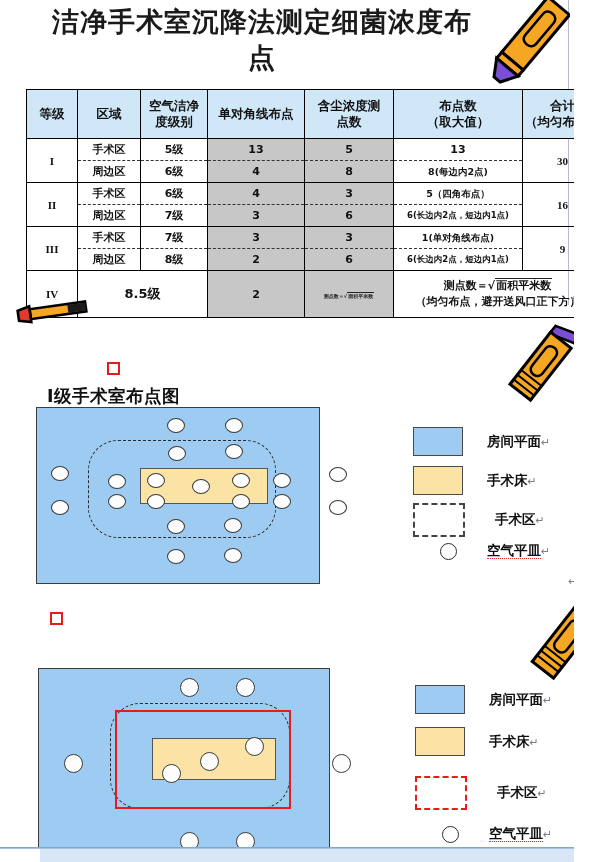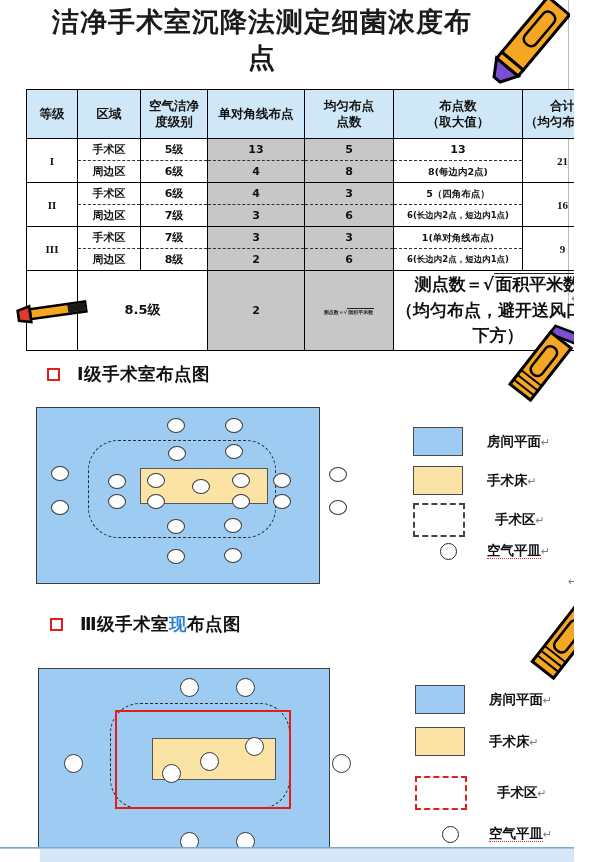--- a/index.html
+++ b/index.html
@@ -71,30 +71,30 @@
   .cellsplit{padding:0 !important;}
   .cellsplit .dsplit{padding:0 2px;}
   .small{font-size:9.5px;font-weight:700;}
   .smaller{font-size:8.5px;font-weight:700;}
   .tiny-formula{
     font-size:5px;font-weight:700;transform:scale(1);display:inline-block;
     color:#222;
   }
   .sqrt{border-top:1px solid #222;padding:0 1px;}
   .rowIV td{height:44px;}
-  .formula-big{font-size:17px;line-height:1.5;}
+  .formula-big{font-size:11px;line-height:1.5;}
 
   
   .sec-title{
     position:absolute;
     font-family:"DejaVu Sans","Liberation Sans",sans-serif;
     font-size:22px;font-weight:700;color:#111;letter-spacing:1px;
   }
   .bullet-row{
-    position:absolute;display:flex;align-items:center;gap:17px;
+    position:absolute;display:flex;align-items:center;gap:9px;flex-direction:column;
   }
   .sq-bullet{
     width:9px;height:9px;border:2.2px solid #e11d1d;background:#fff;
     display:inline-block;flex:0 0 auto;
   }
   .bullet-text{
     font-family:"DejaVu Sans","Liberation Sans",sans-serif;
     font-size:17.5px;font-weight:700;color:#111;letter-spacing:.5px;
     white-space:nowrap;
   }
@@ -175,21 +175,21 @@
       <thead>
         <tr>
           <th class="c-grade">等级</th>
           <th class="c-zone">区域</th>
           <th class="c-class">
             <span>空气洁净</span><br>
             <span>度级别</span>
           </th>
           <th class="c-chen">单对角线布点</th>
           <th class="c-dust">
-            <span>均匀布点</span><br>
+            <span>含尘浓度测</span><br>
             <span>点数</span>
           </th>
           <th class="c-points">
             <span>布点数</span><br>
             <span>（取大值）</span>
           </th>
           <th class="c-total">
             <span>合计</span><br>
             <span>（均匀布点）</span>
           </th>
@@ -212,21 +212,21 @@
             <span class="dsplit">4</span>
           </td>
           <td class="cellsplit shade rn">
             <span class="dsplit top">5</span>
             <span class="dsplit">8</span>
           </td>
           <td class="cellsplit">
             <span class="dsplit top rn">13</span>
             <span class="dsplit small">8(每边内2点)</span>
           </td>
-          <td class="total">21</td>
+          <td class="total">30</td>
         </tr>
 
         <tr>
           <td class="roman">II</td>
           <td class="cellsplit">
             <span class="dsplit top">手术区</span>
             <span class="dsplit">周边区</span>
           </td>
           <td class="cellsplit">
             <span class="dsplit top">6级</span>
@@ -368,21 +368,20 @@
     <g transform="rotate(38 45 46)">
       <polygon points="30,2 58,-6 58,4 30,12" fill="#7b4fd4" stroke="#000" stroke-width="2.6"></polygon>
       <rect x="30" y="10" width="27" height="70" fill="#f5a623" stroke="#000" stroke-width="3"></rect>
       <rect x="36" y="20" width="14" height="36" fill="none" stroke="#000" stroke-width="2.5" rx="6"></rect>
       <path d="M30 60 h27 M30 66 h27 M30 72 h27" stroke="#000" stroke-width="2" fill="none"></path>
     </g>
   </svg>
 
   <div class="bullet-row" style="left:50px;top:612px;">
     <span class="sq-bullet"></span>
-    <span class="bullet-text"><span>Ⅲ级手术室</span><span class="blue-ch">现</span><span>布点图</span></span>
   </div>
 
   <div class="room" style="left:38px;top:668px;width:290px;height:180px;"></div>
 
   <div class="zone-dashdot" style="left:110px;top:703px;width:178px;height:104px;"></div>
 
   <div class="zone-red" style="left:115px;top:710px;width:172px;height:95px;"></div>
 
   <div class="bed" style="left:152px;top:738px;width:122px;height:40px;"></div>
 

